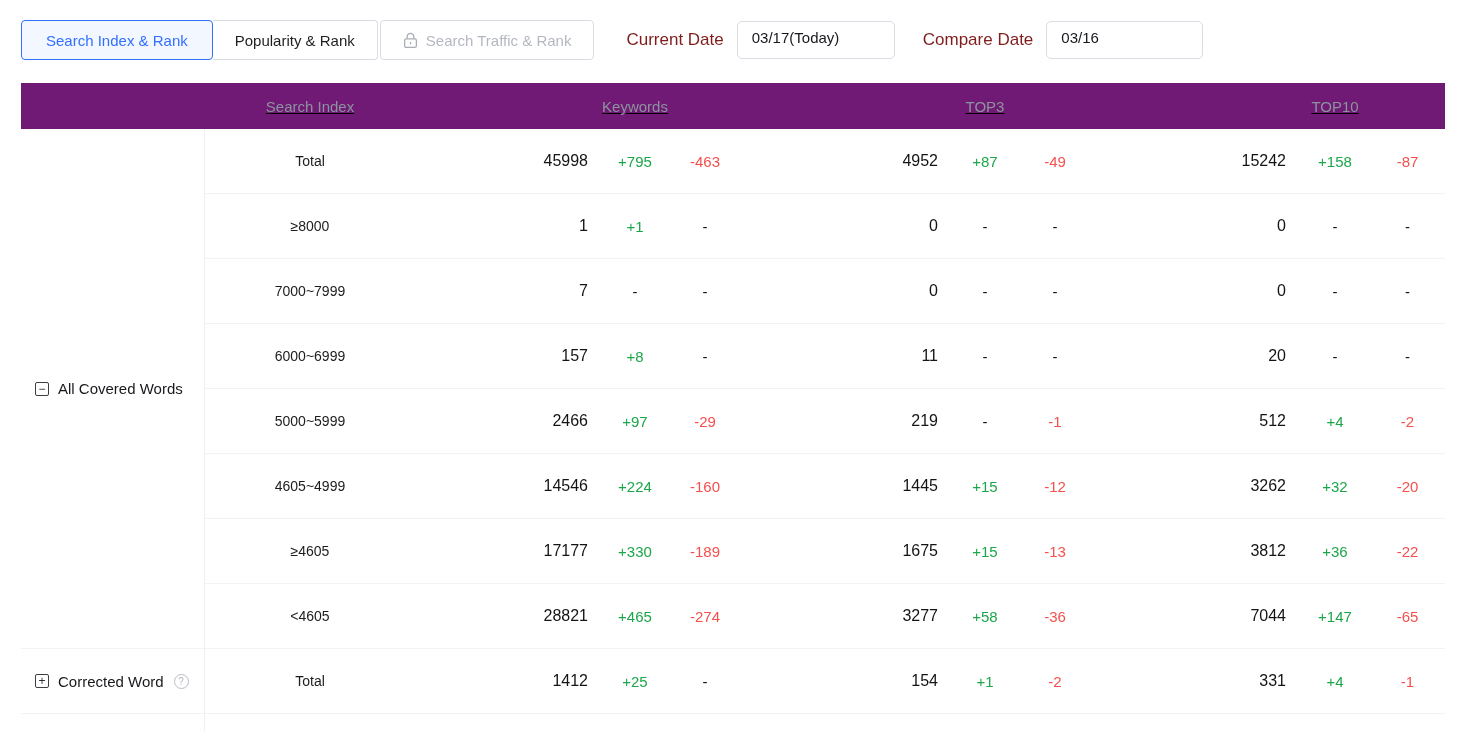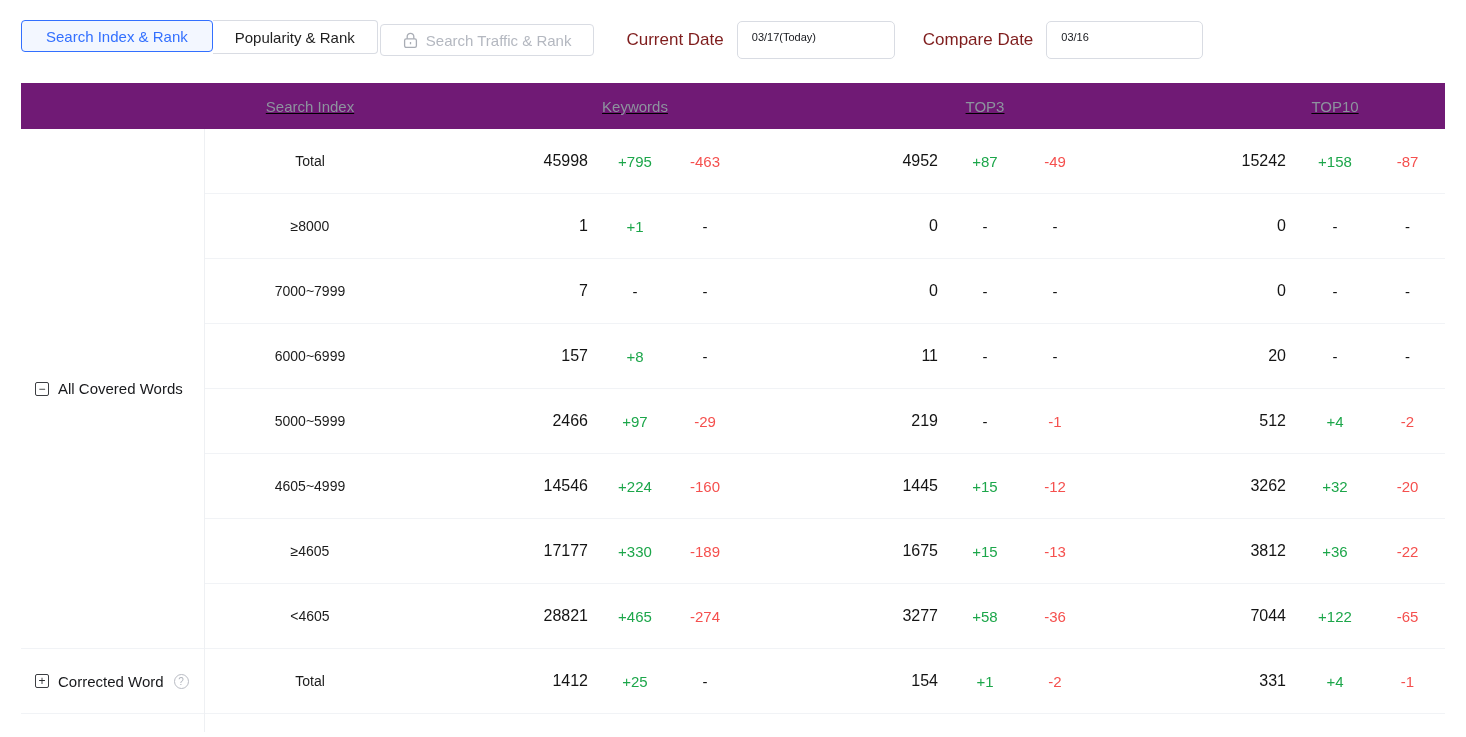--- a/index.html
+++ b/index.html
@@ -3,32 +3,32 @@
 <meta charset="utf-8">
 <style>
   * { margin:0; padding:0; box-sizing:border-box; }
   html,body { background:#fff; }
   body { font-family:"Liberation Sans", sans-serif; width:1466px; height:737px; overflow:hidden; }
   .page { width:1466px; height:737px; position:relative; background:#fff; }
 
   
   .topbar { display:flex; align-items:center; margin:20px 0 0 21px; height:40px; }
   .tabgroup { display:flex; height:40px; }
-  .tab { height:32px; display:flex; align-items:center; background:#fff; border:1px solid #d9dce3;
+  .tab { height:40px; display:flex; align-items:center; background:#fff; border:1px solid #d9dce3;
          font-size:15px; color:#1f1f1f; cursor:pointer; white-space:nowrap; font-family:inherit; }
   .tab.first { border-radius:4px 0 0 4px; padding:0 24px; }
   .tab.active { border:1px solid var(--accent); color:var(--accent); background:#f3f7ff; border-radius:4px; z-index:2; padding:0 24px; }
   .tab.mid { border-left:none; border-radius:0 4px 4px 0; padding:16px 22px; }
   .tab.locked { margin-left:2px; border-radius:4px; color:#b4b8c0; padding:0 22px; gap:8px; }
   .lock-ic { display:inline-flex; }
   .flabel { color:#7f1d1d; font-size:17px; }
   .flabel.cd { margin-left:32px; }
   .flabel.cp { margin-left:28px; }
   .dateinput { height:38px; border:1px solid #d9dce3; border-radius:5px; background:#fff;
-               font-size:11px; color:#16181d; padding:0 10px 6px 14px; margin-left:13px;
+               font-size:15px; color:#16181d; padding:0 10px 6px 14px; margin-left:13px;
                font-family:inherit; outline:none; }
   .dateinput.w1 { width:158px; }
   .dateinput.w2 { width:157px; }
 
   
   .table { margin:23px 0 0 21px; width:1424px; }
   .thead { display:grid; grid-template-columns:184px 210px 185px 70px 70px 210px 70px 70px 210px 70px 75px;
            height:46px; align-items:center; background:#701a75;text-decoration:underline; }
   .th { color:#8d939e; font-size:15px; text-align:center; white-space:nowrap; }
   .th.c2 { grid-column:2; } .th.c4 { grid-column:4; } .th.c7 { grid-column:7; } .th.c10 { grid-column:10; }
@@ -190,21 +190,21 @@
           </div>
           <div class="row">
             <span class="cell label">&lt;4605</span>
             <span class="cell val">28821</span>
             <span class="cell chg up">+465</span>
             <span class="cell chg down">-274</span>
             <span class="cell val">3277</span>
             <span class="cell chg up">+58</span>
             <span class="cell chg down">-36</span>
             <span class="cell val t10">7044</span>
-            <span class="cell chg up">+122</span>
+            <span class="cell chg up">+147</span>
             <span class="cell chg down">-65</span>
           </div>
           <div class="row">
             <span class="cell label">Total</span>
             <span class="cell val">1412</span>
             <span class="cell chg up">+25</span>
             <span class="cell chg">-</span>
             <span class="cell val">154</span>
             <span class="cell chg up">+1</span>
             <span class="cell chg down">-2</span>

